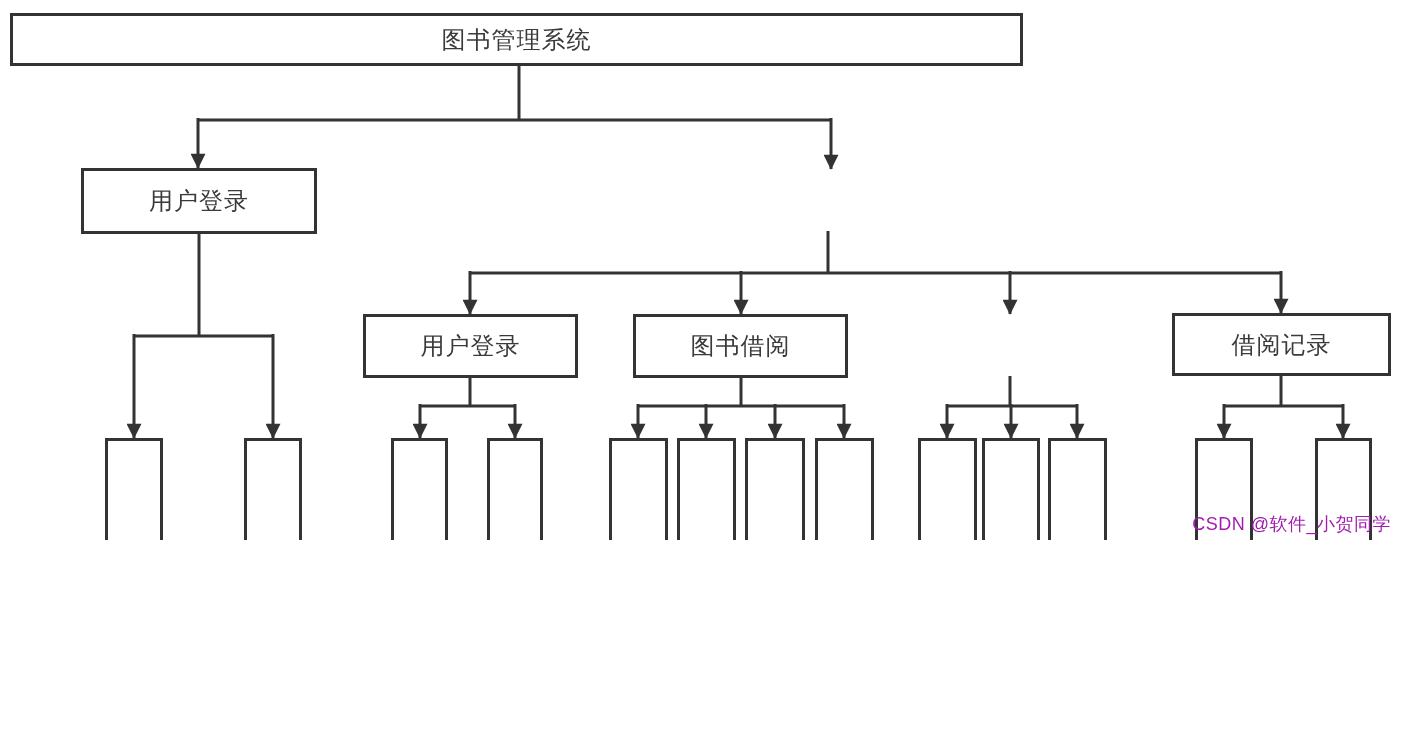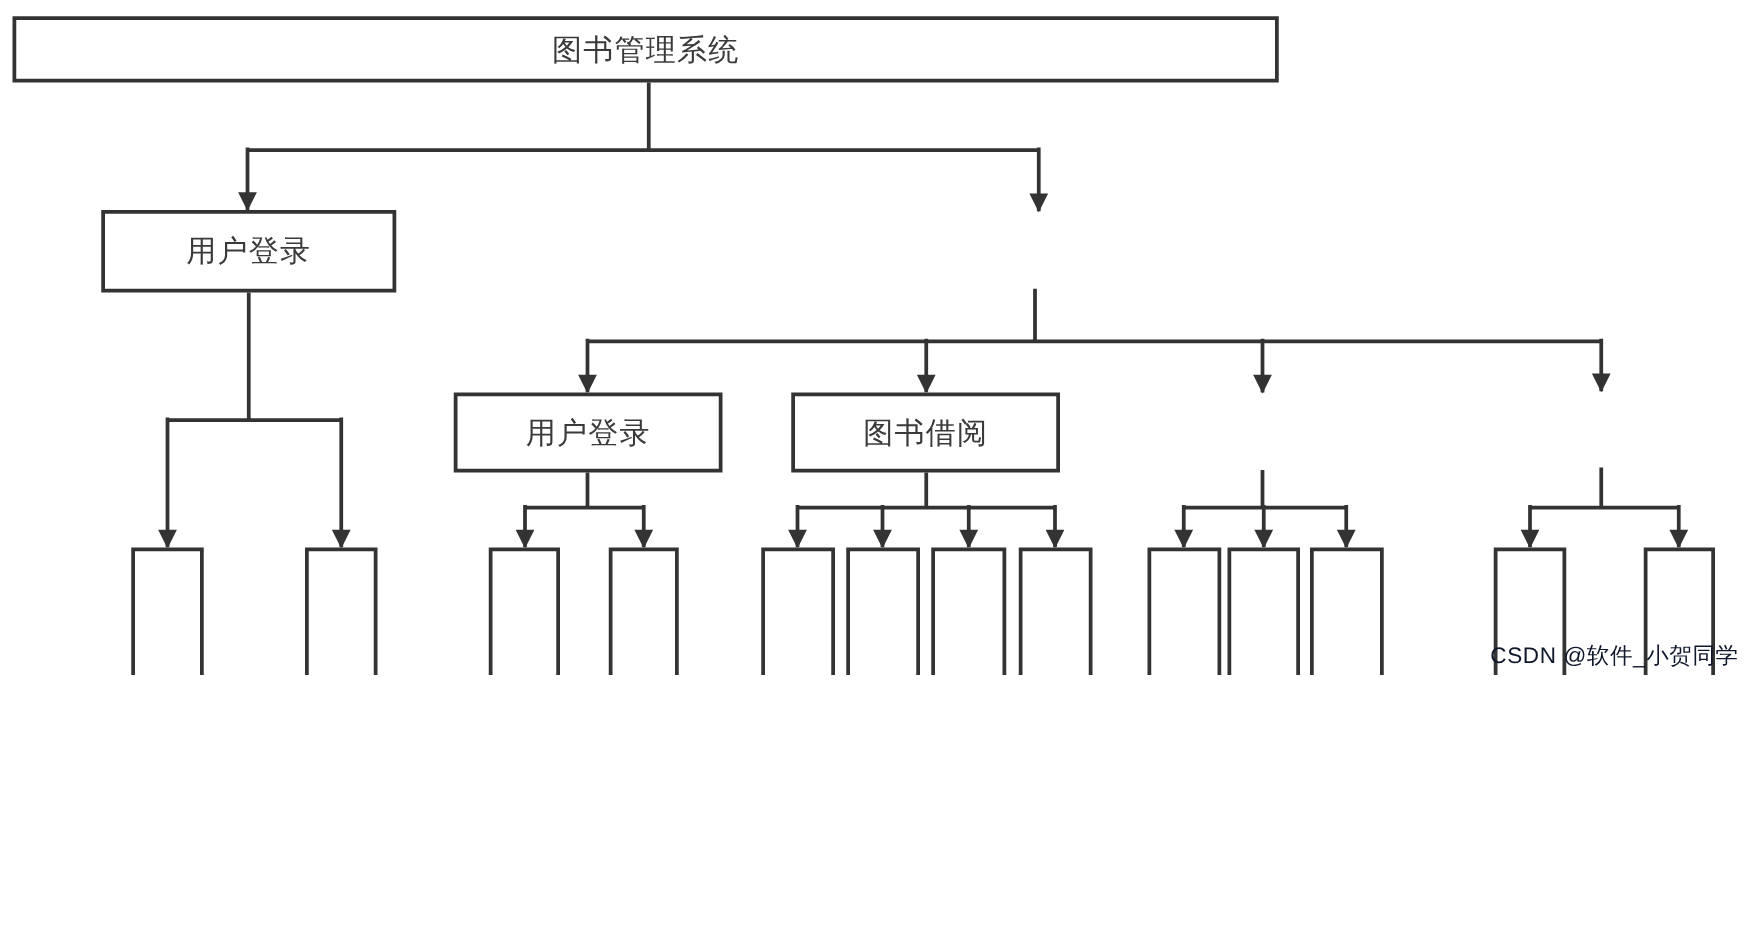--- a/index.html
+++ b/index.html
@@ -35,21 +35,21 @@
     letter-spacing: 5px;
     line-height: 1.1;
     white-space: nowrap;
   }
   .node.v.long { letter-spacing: 3px; font-size: 24px; }
   .watermark {
     position: absolute;
     right: 14px;
     bottom: 4px;
     font-size: 18px;
-    color: #0f172a;
+    color: #a21caf;
     letter-spacing: 0.5px;
     z-index: 5;
   }
 </style>
 </head>
 <body>
 
 <div class="canvas">
 
   <svg class="connectors" viewBox="0 0 1405 747" xmlns="http://www.w3.org/2000/svg">
@@ -101,20 +101,21 @@
       <path d="M1343,404 V438" marker-end="url(#arw)"></path>
     </g>
   </svg>
 
   <div class="node h" style="left:10px; top:13px; width:1013px; height:53px;">图书管理系统</div>
 
   <div class="node h" style="left:81px; top:168px; width:236px; height:66px;">用户登录</div>
 
   <div class="node h" style="left:363px; top:314px; width:215px; height:64px;">用户登录</div>
   <div class="node h" style="left:633px; top:314px; width:215px; height:64px;">图书借阅</div>
+  <div class="node h" style="left:1172px; top:313px; width:219px; height:63px;">借阅记录</div>
 
   <div class="node v" style="left:105px; top:438px; width:58px; height:298px;">用户登录</div>
   <div class="node v" style="left:244px; top:438px; width:58px; height:298px;">注销登录</div>
 
   <div class="node v" style="left:391px; top:438px; width:57px; height:298px;">查询图书</div>
   <div class="node v" style="left:487px; top:438px; width:56px; height:298px;">借阅图书</div>
 
   <div class="node v" style="left:609px; top:438px; width:59px; height:298px;">查询图书</div>
   <div class="node v long" style="left:677px; top:438px; width:59px; height:298px;">新增图书（管理员）</div>
   <div class="node v long" style="left:745px; top:438px; width:60px; height:298px;">编辑图书（管理员）</div>

